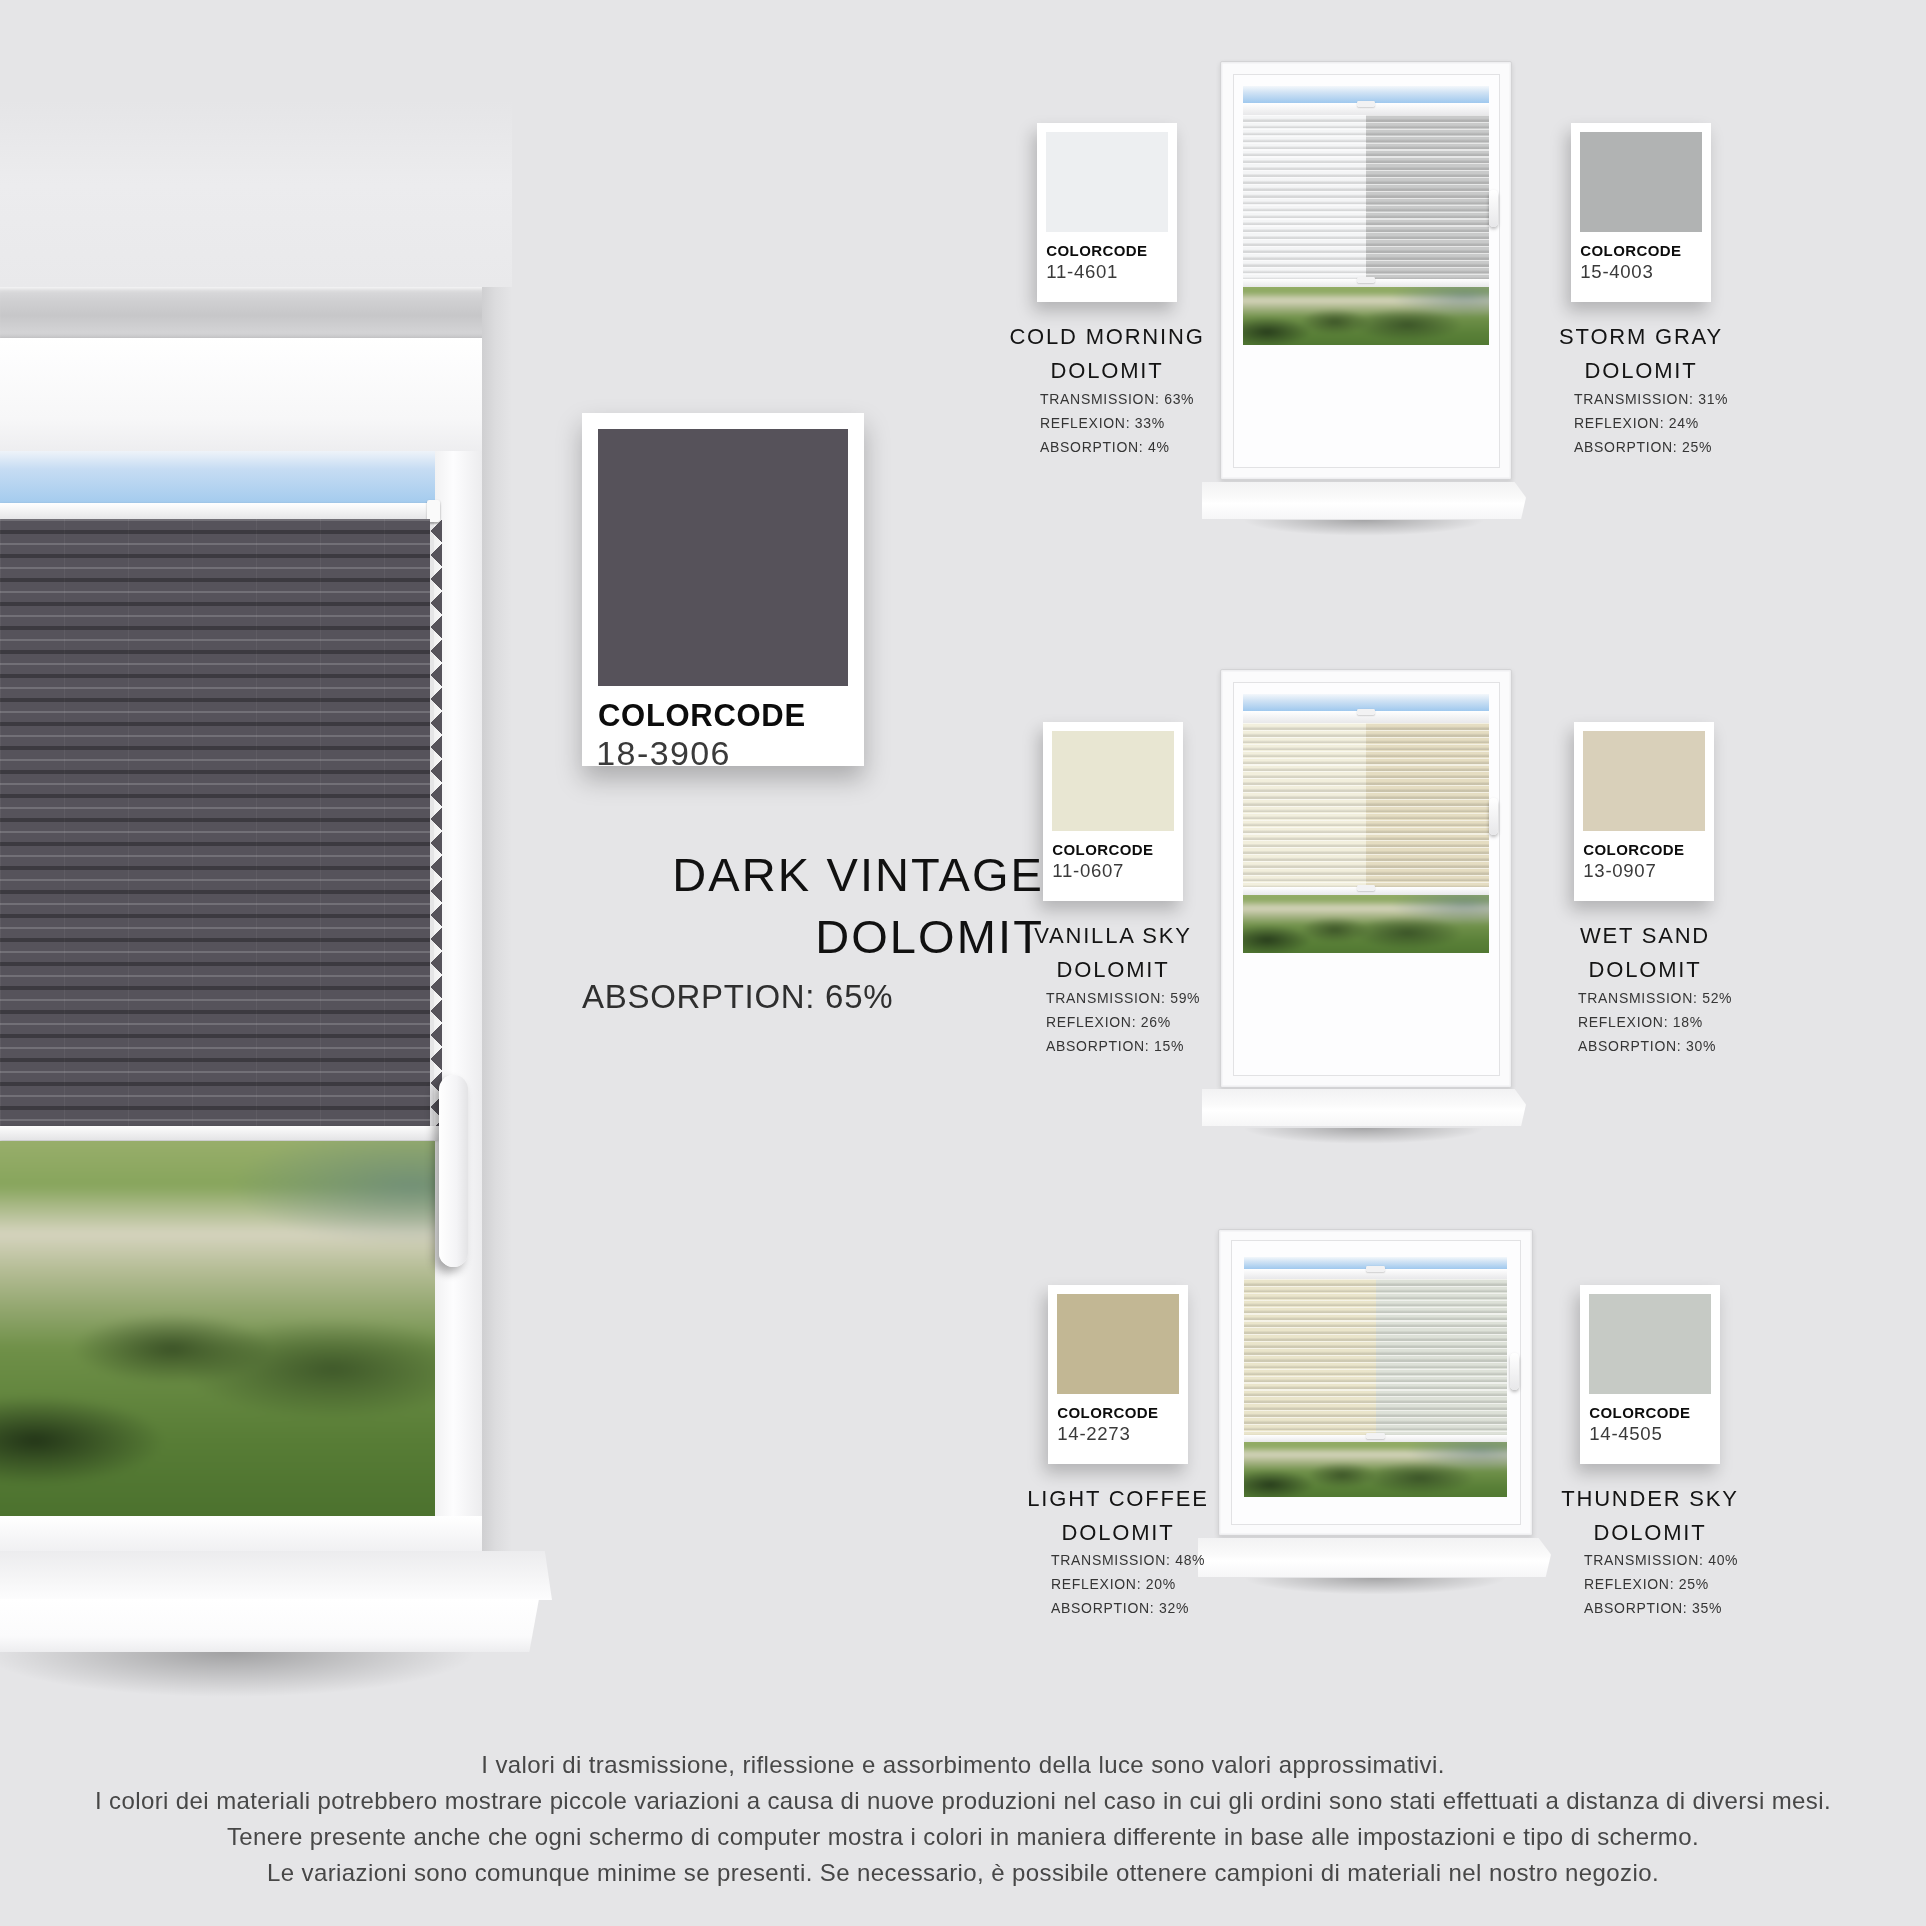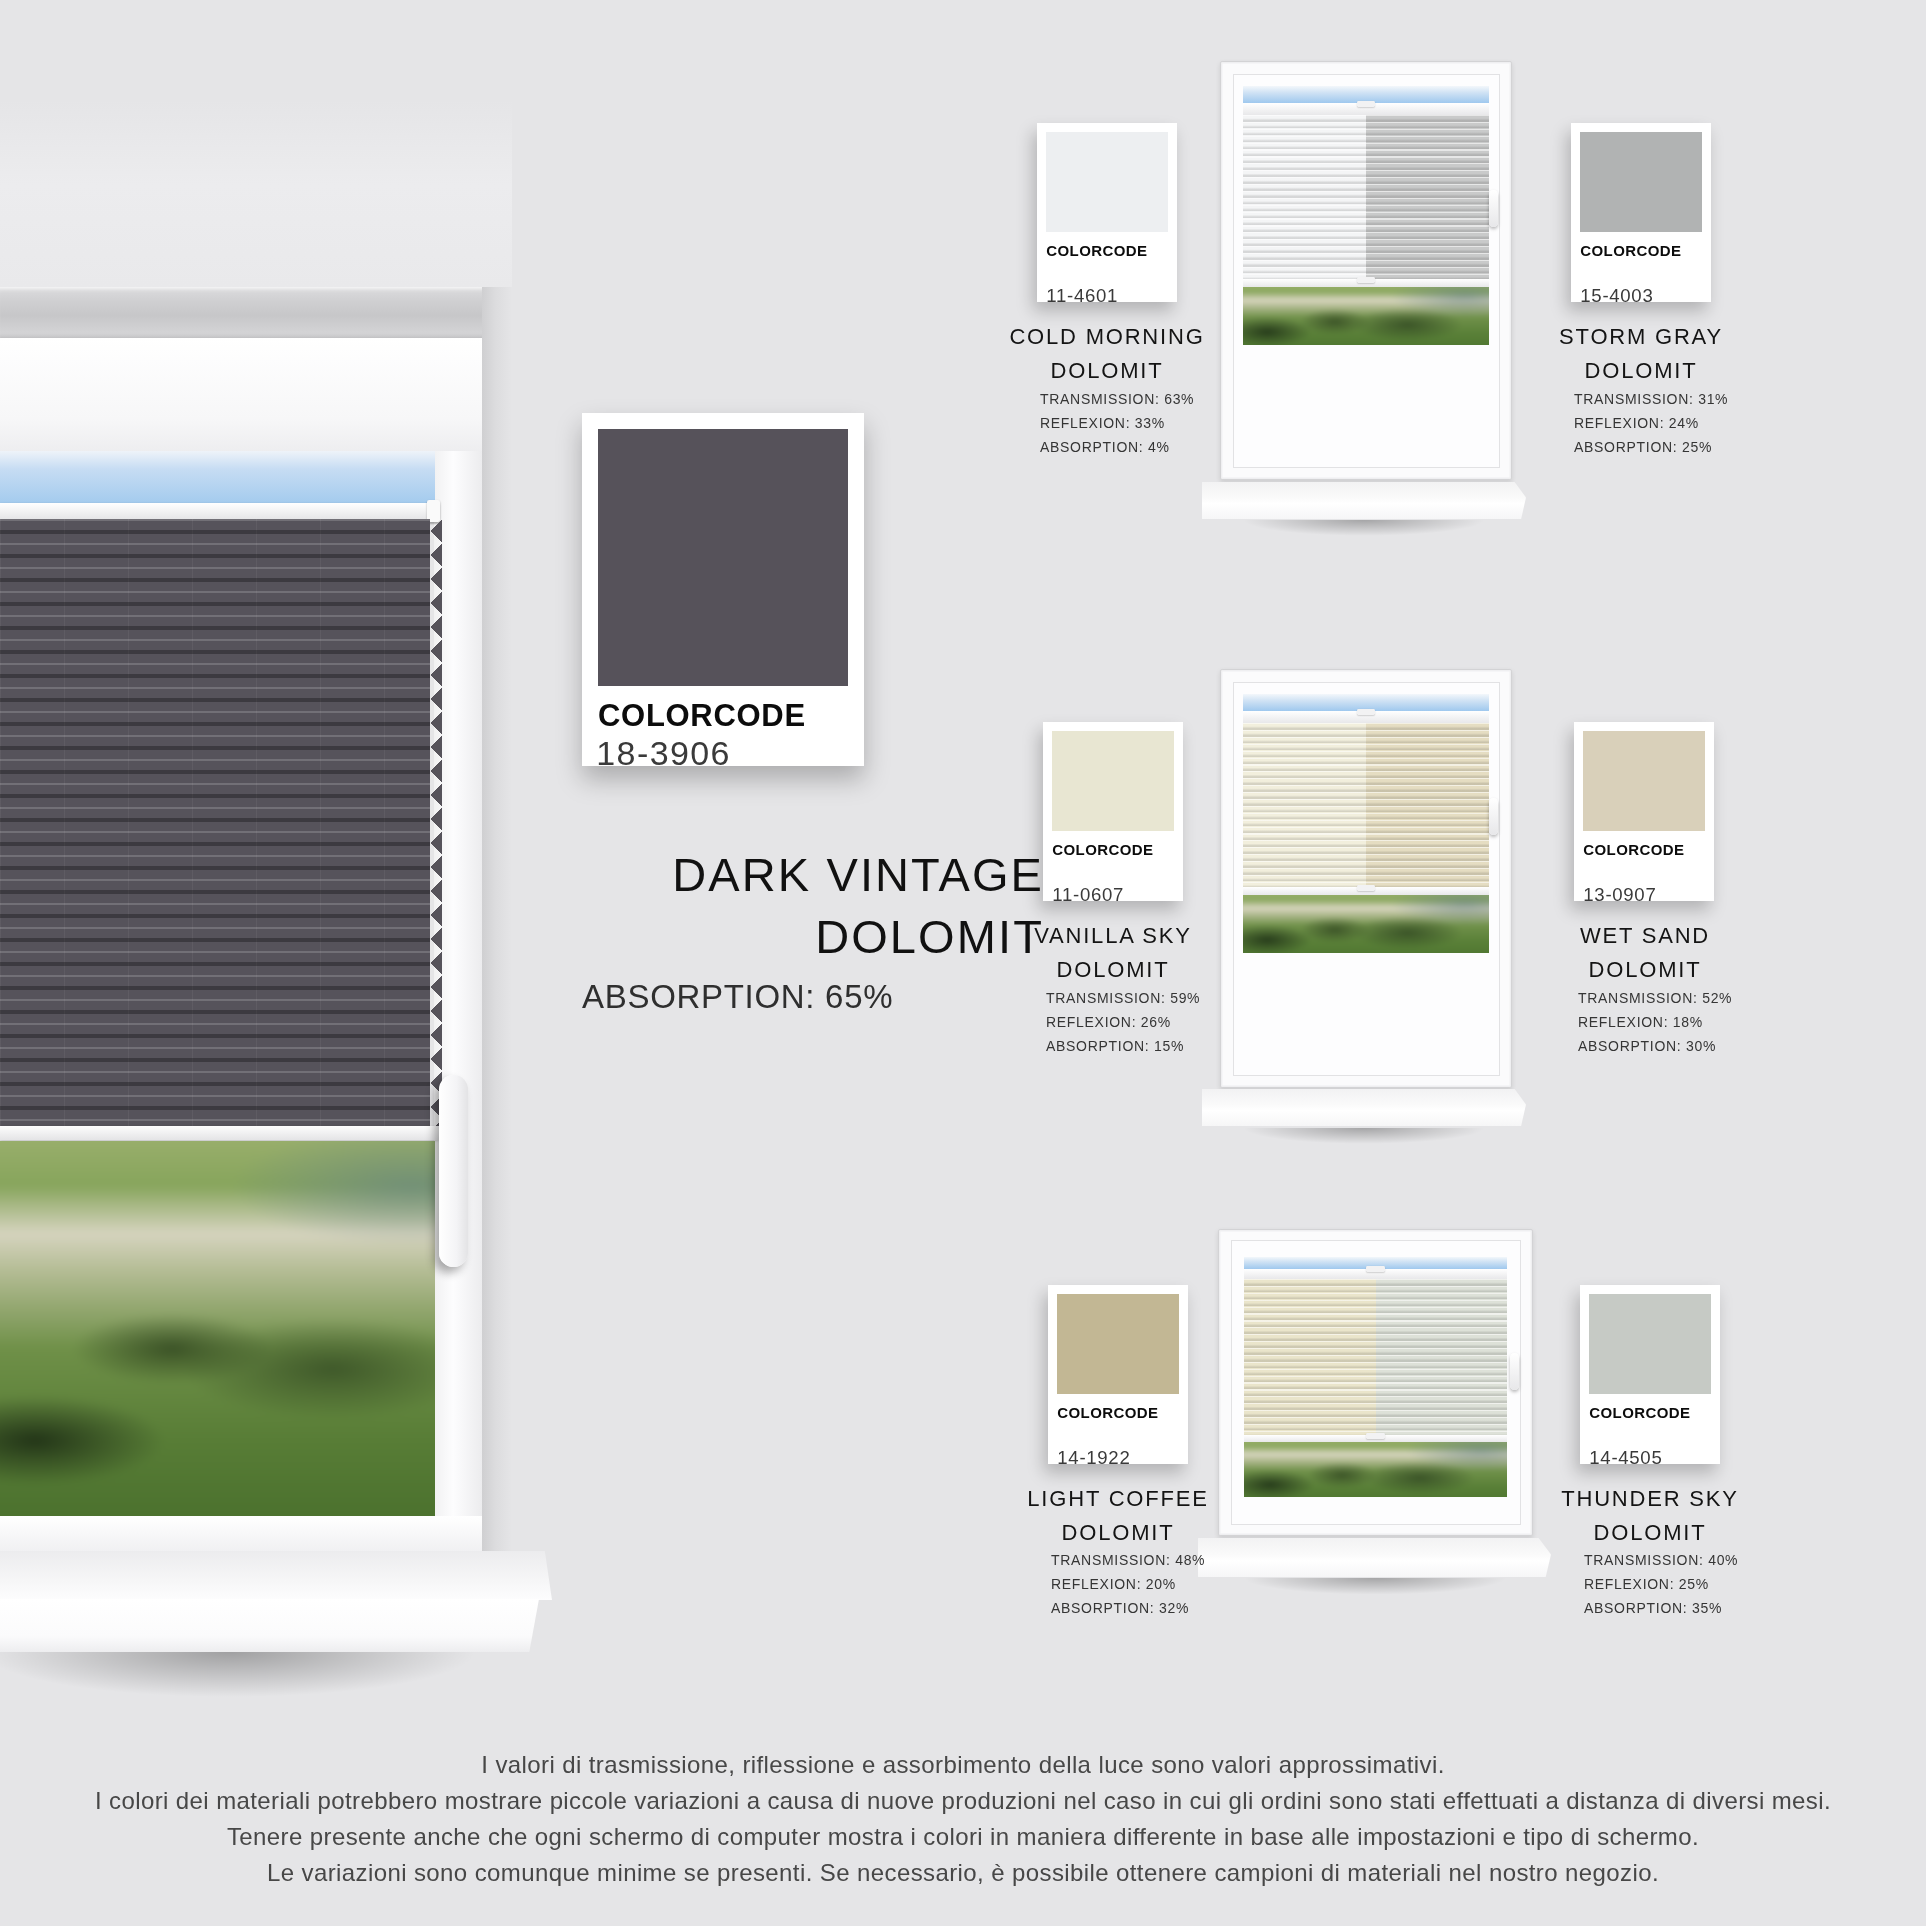--- a/index.html
+++ b/index.html
@@ -16,21 +16,21 @@
   .cc-code{position:absolute;font-weight:300;color:#3a3a3a;letter-spacing:1.4px;}
 
   .main-card{left:582px;top:413px;width:282px;height:353px;box-shadow:0 13px 24px rgba(0,0,0,.25);}
   .main-card .swatch{left:16px;top:16px;width:250px;height:257px;}
   .main-card .cc-label{left:16px;top:285px;font-size:31px;}
   .main-card .cc-code{left:14.3px;top:321px;font-size:34px;}
 
   .sm-card{width:140px;height:179px;}
   .sm-card .swatch{left:9.3px;top:9.3px;width:122px;height:100px;}
   .sm-card .cc-label{left:9.3px;top:119px;font-size:15px;letter-spacing:0.4px;}
-  .sm-card .cc-code{left:9.3px;top:138px;font-size:18.6px;letter-spacing:0.7px;margin-top:24px;}
+  .sm-card .cc-code{left:9.3px;top:138px;font-size:18.6px;letter-spacing:0.7px;}
 
   
   .pname{position:absolute;width:244px;text-align:center;font-size:22px;font-weight:400;color:#141414;letter-spacing:1.8px;line-height:34px;}
   .pstats{position:absolute;font-size:14px;font-weight:300;color:#353535;letter-spacing:0.7px;line-height:24px;white-space:nowrap;}
   .main-name{position:absolute;left:542px;top:844px;width:502px;text-align:right;font-size:47px;font-weight:400;color:#111;letter-spacing:2.1px;line-height:62px;}
   .main-stats{position:absolute;left:582px;top:972px;font-size:33px;font-weight:300;color:#2f2f2f;letter-spacing:0.7px;line-height:49px;white-space:nowrap;}
 
   
   .win{position:absolute;background:#fbfbfc;border:1.4px solid #d3d3d5;border-radius:2.1px;box-shadow:inset 0 0 0 1.4px #efeff1, 0 2.1px 5.7px rgba(0,0,0,.10);}
   .win .sash{position:absolute;border:1.4px solid #e2e2e4;background:#fdfdfe;}
@@ -233,21 +233,21 @@
       <div class="scape" style="left:0;top:185px;width:263px;height:55px;"></div>
     </div>
     <div class="hdl" style="right:13px;top:123px;"></div>
   </div>
   <div class="sill" style="left:1198px;top:1538px;width:353px;height:39px;"></div>
   <div class="sillshadow" style="left:1210px;top:1578px;width:330px;height:23px;"></div>
 
   <div class="card sm-card" style="left:1048px;top:1285px;">
     <div class="swatch" style="--c: #C2B794;"></div>
     <div class="cc-label">COLORCODE</div>
-    <div class="cc-code">14-1922</div>
+    <div class="cc-code">14-2273</div>
   </div>
   <div class="pname" style="left:996px;top:1482px;">
     <div>LIGHT COFFEE</div>
     <div>DOLOMIT</div>
   </div>
   <div class="pstats" style="left:1051px;top:1548px;">
     <div>TRANSMISSION: 48%</div>
     <div>REFLEXION: 20%</div>
     <div>ABSORPTION: 32%</div>
   </div>

